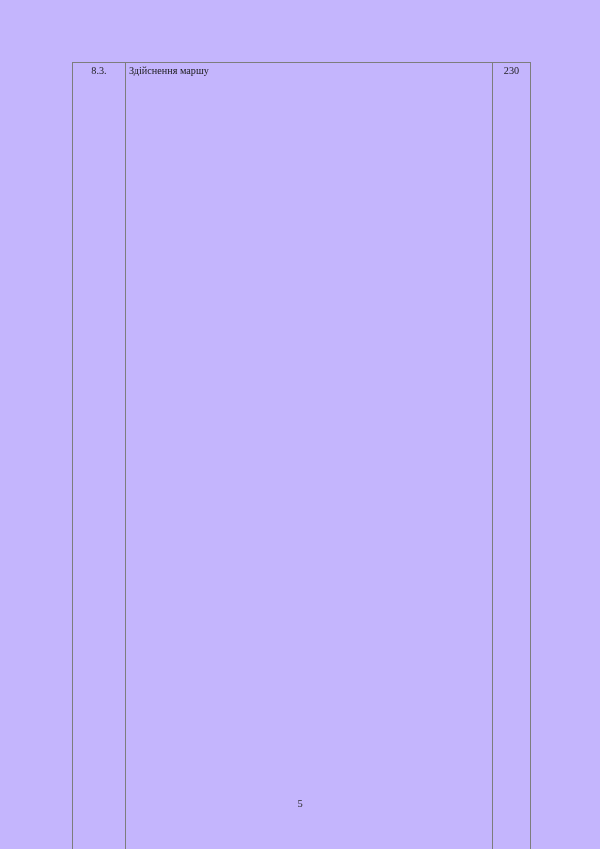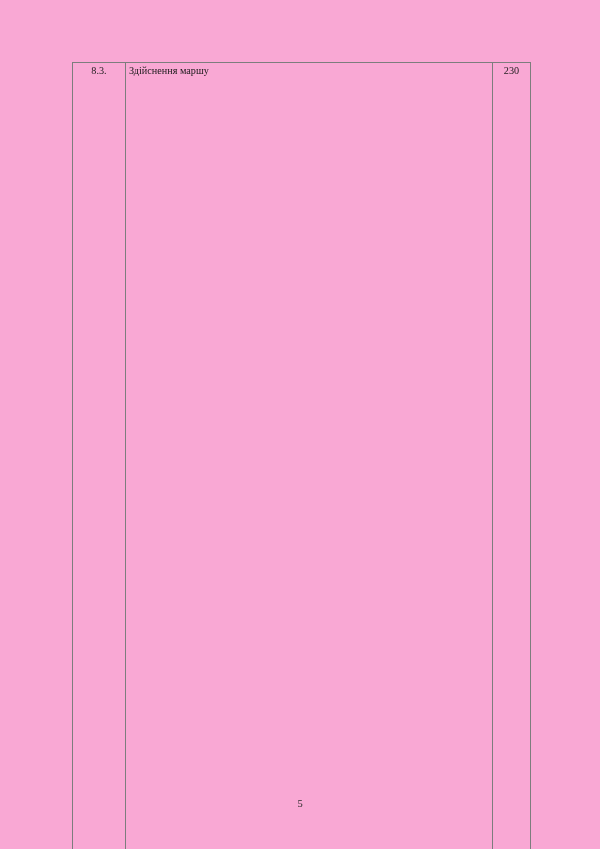--- a/index.html
+++ b/index.html
@@ -6,21 +6,21 @@
   html, body {
     margin: 0;
     padding: 0;
     background: #ffffff;
   }
   .page {
     position: relative;
     width: 600px;
     height: 849px;
     margin: 0 auto;
-    background: #f9a8d4;
+    background: #c4b5fd;
     font-family: "Liberation Serif", "DejaVu Serif", serif;
     color: #1a1a1a;
     overflow: hidden;
   }
   .toc-wrap {
     position: absolute;
     left: 72px;
     top: 62px;
     width: 458px;
   }

